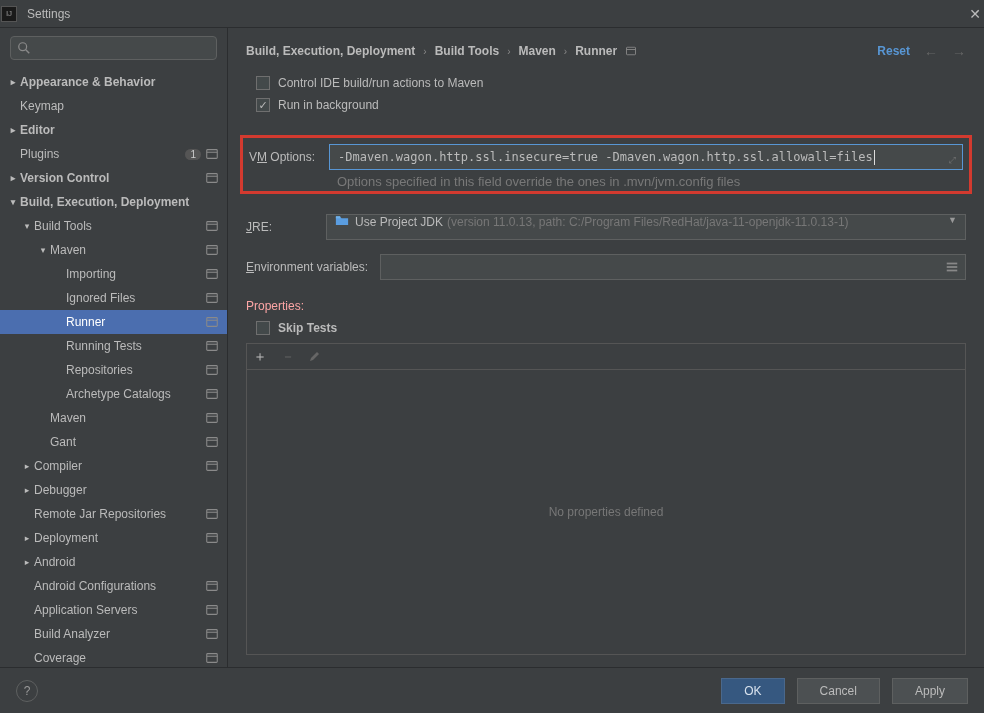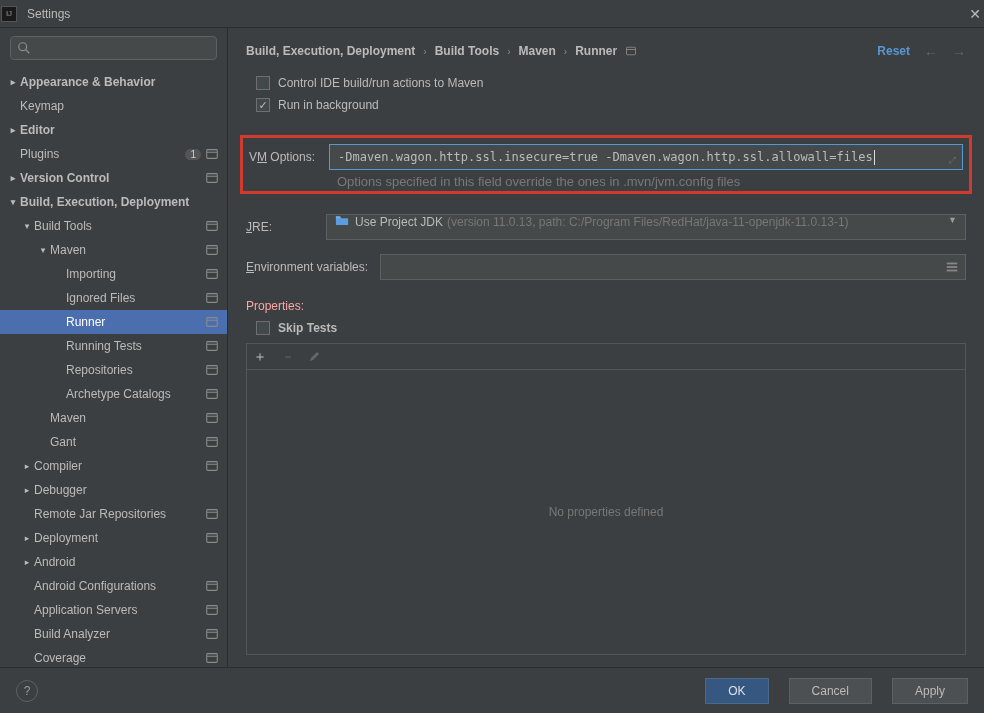--- a/index.html
+++ b/index.html
@@ -70,21 +70,21 @@
 .props-label { margin-top: 19px; color: #fca5a5; }
 .skip-row { display: flex; align-items: center; margin-top: 8px; margin-left: 10px; font-weight: bold; }
 .toolbar { height: 26px; border: 1px solid #555; border-bottom: none; background: #3c3f41; display: flex; align-items: center; padding: 0 6px; gap: 14px; margin-top: 8px; }
 .toolbar .tbtn { color: #bbbbbb; font-size: 14px; cursor: pointer; }
 .toolbar .tbtn.disabled { color: #666; }
 .props-body { flex: 1; border: 1px solid #555; background: #3c3f41; display: flex; align-items: center; justify-content: center; color: #777; min-height: 130px; }
 
 .footer { height: 46px; border-top: 1px solid #2b2d2f; display: flex; align-items: center; padding: 0 16px; }
 .footer .help { width: 22px; height: 22px; border: 1px solid #5e6060; border-radius: 11px; display: flex; align-items: center; justify-content: center; color: #999; cursor: pointer; }
 .footer .spacer { flex: 1; }
-.footer .btn { height: 26px; padding: 12px 22px; border: 1px solid #5e6060; background: #4c5052; color: #bbbbbb; margin-left: 20px; cursor: pointer; display: flex; align-items: center; }
+.footer .btn { height: 26px; padding: 12px 22px; border: 1px solid #5e6060; background: #4c5052; color: #bbbbbb; margin-left: 12px; cursor: pointer; display: flex; align-items: center; }
 .footer .btn.primary { background: #365880; border-color: #4a688c; color: #d8e2ed; }
 </style>
 </head>
 <body>
 
 <div class="titlebar">
   <div class="app-icon">IJ</div>
   <div class="title">Settings</div>
   <div class="close">✕</div>
 </div>

